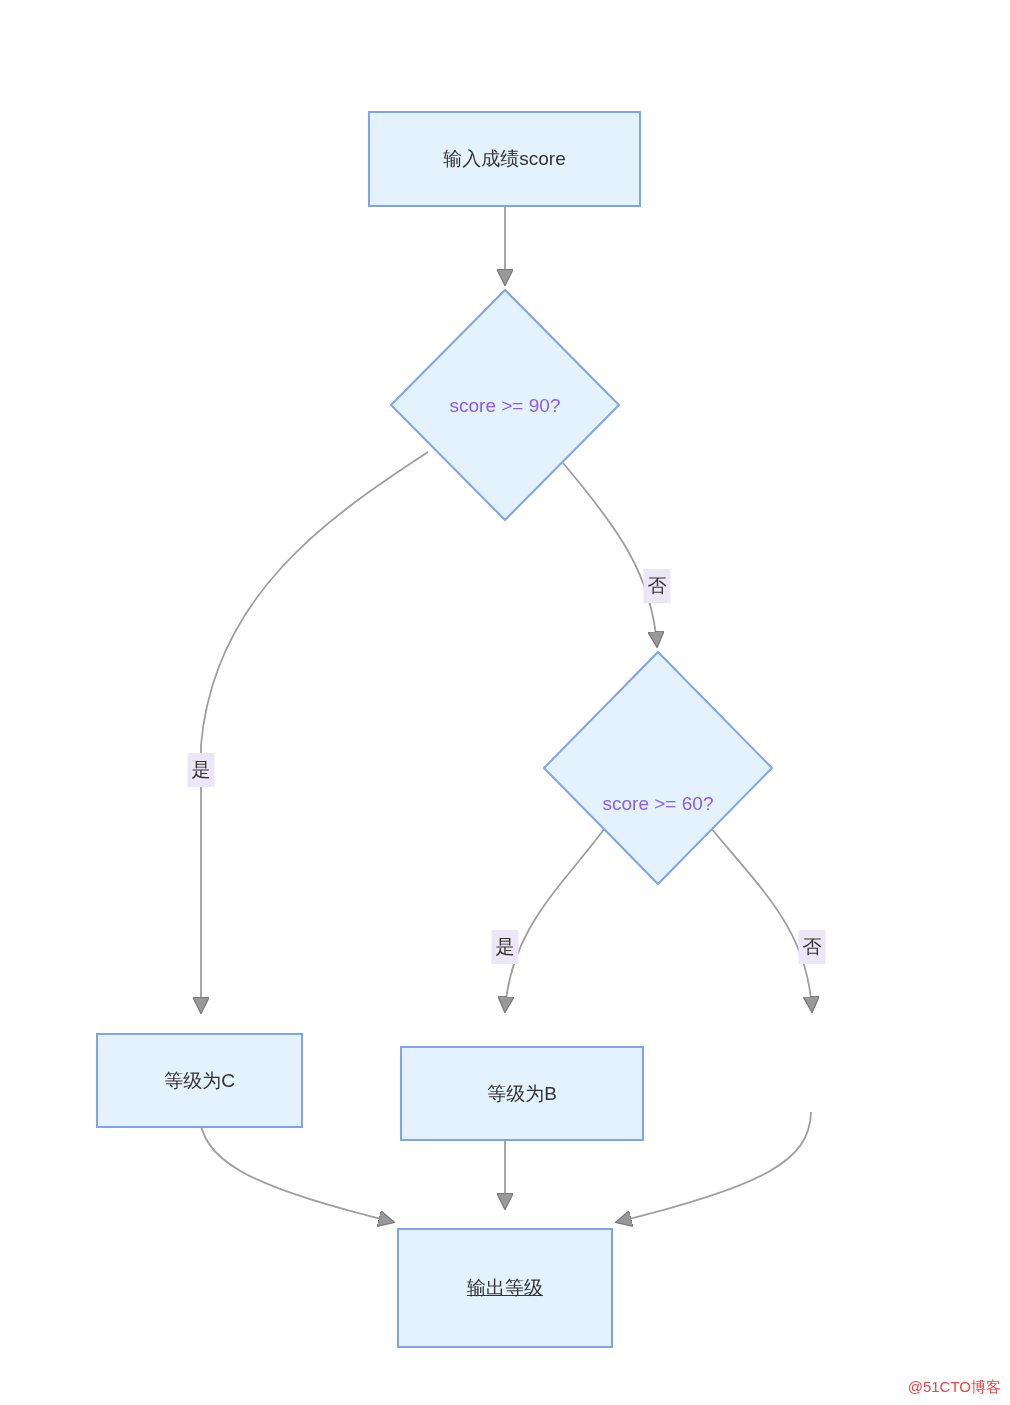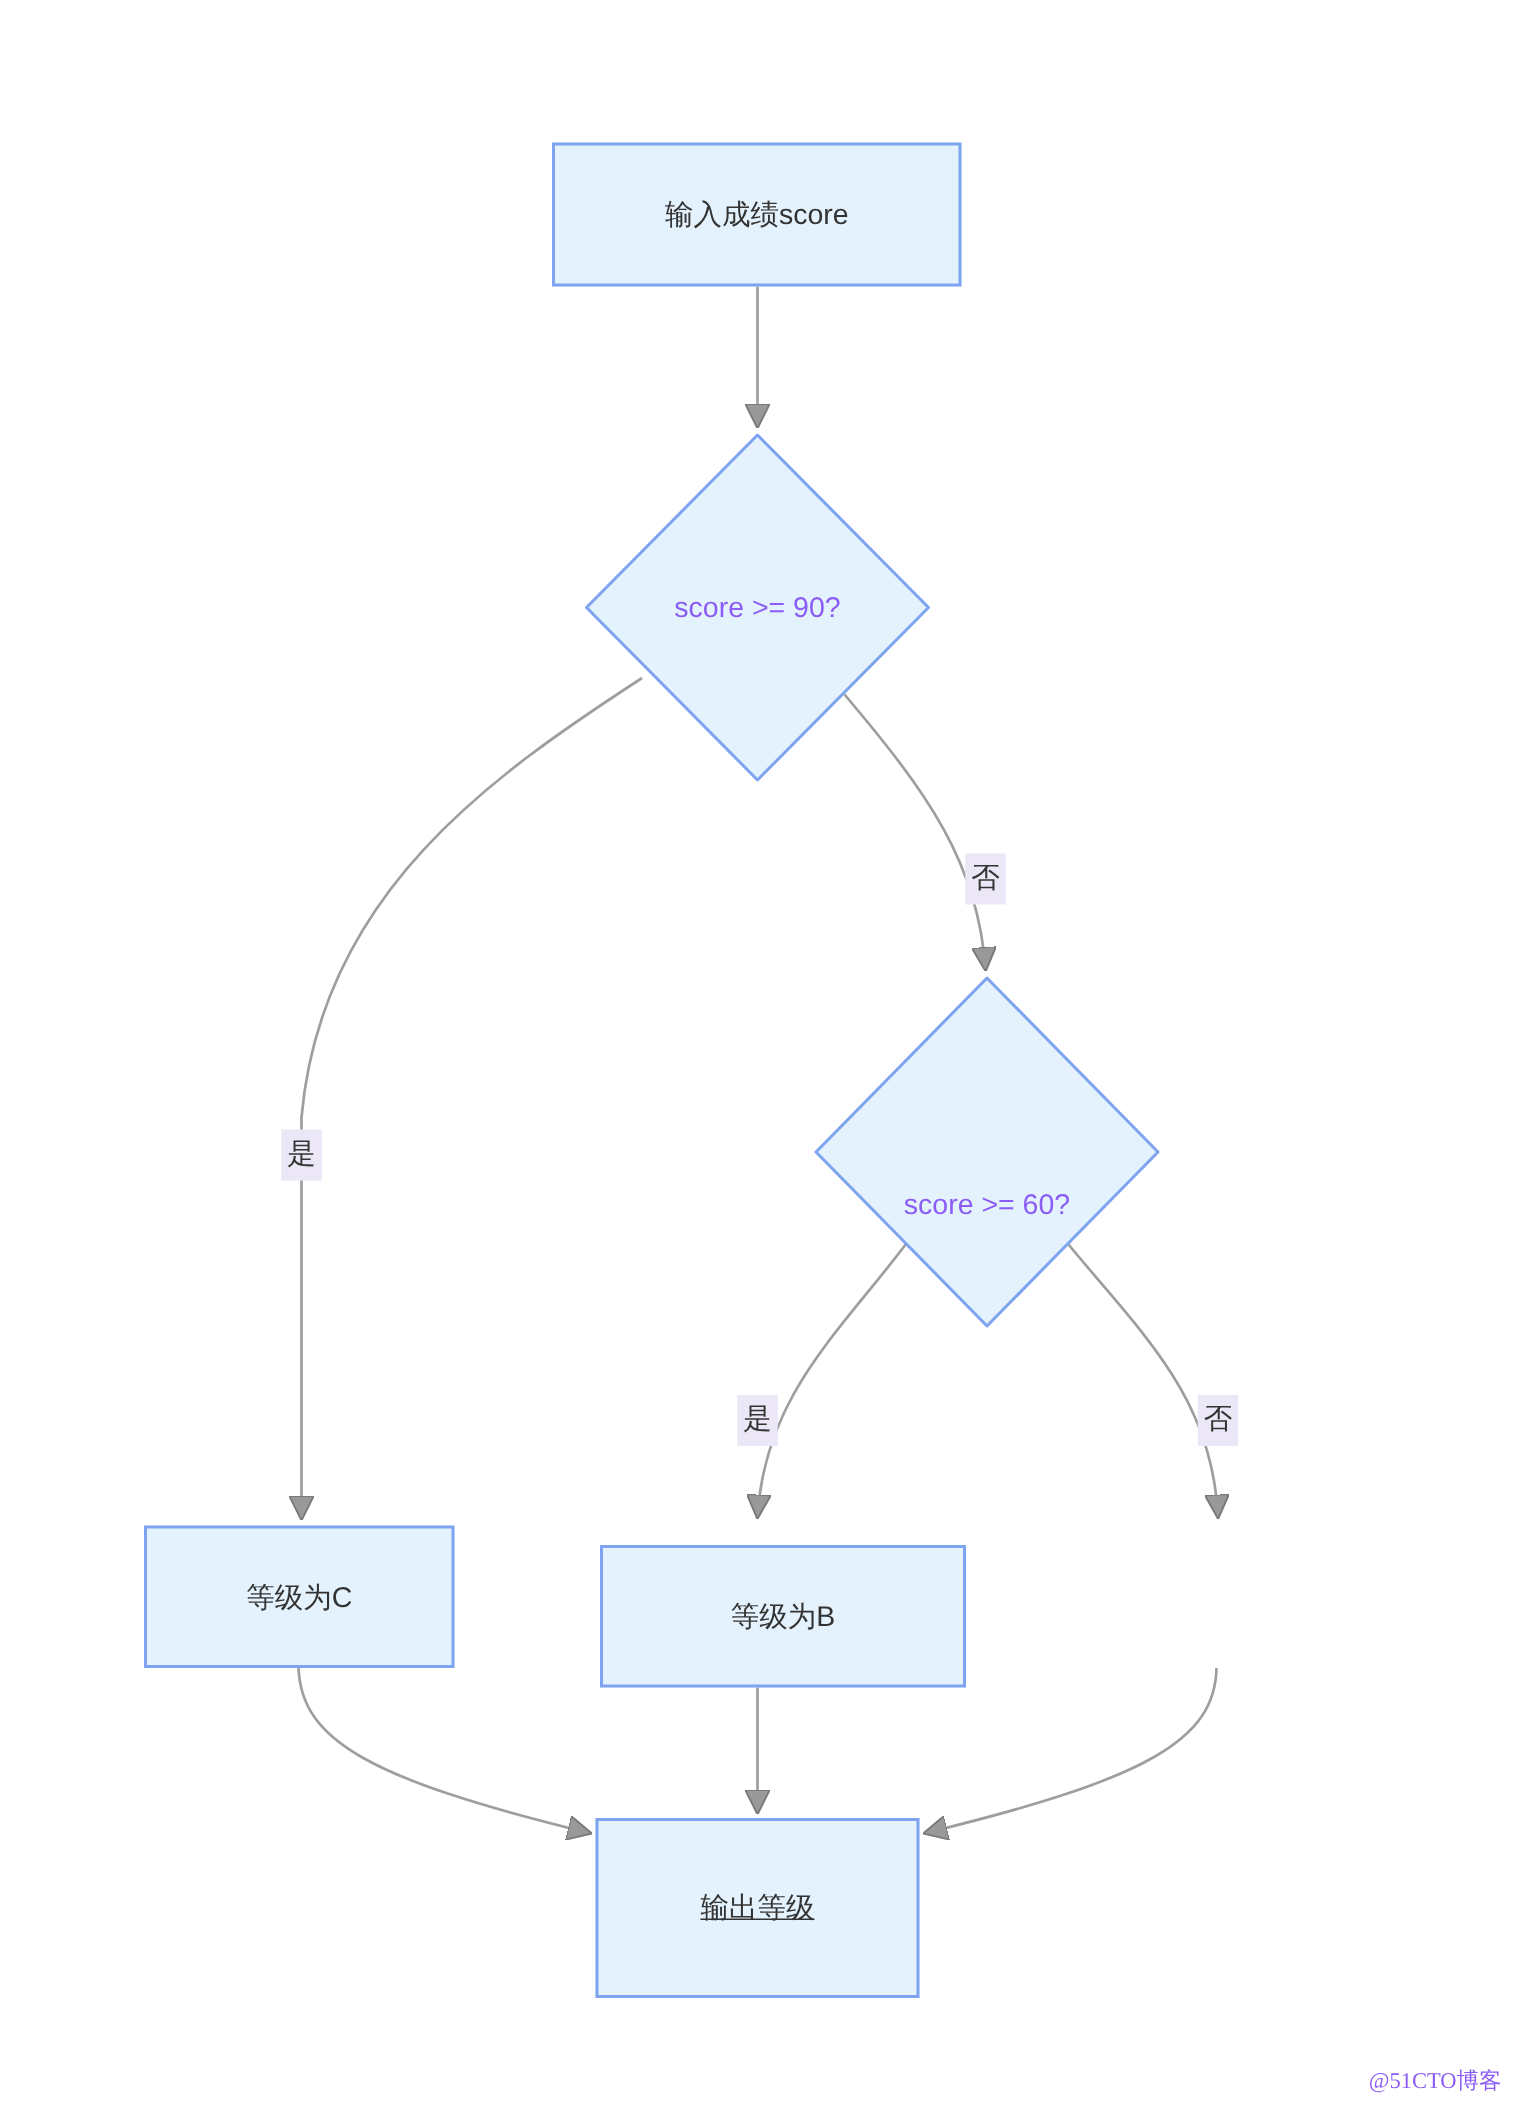--- a/index.html
+++ b/index.html
@@ -20,20 +20,21 @@
     position: absolute;
     display: flex;
     align-items: center;
     justify-content: center;
     box-sizing: border-box;
     background: #e3f2fc;
     border: 2px solid #7ea3f0;
     color: #333333;
     font-size: 19px;
     text-align: center;
+    margin-top: 16px;
   }
   #node-start  { left: 368px; top:   95px; width: 273px; height: 96px; }
   #node-gradeA { left:  96px; top: 1017px; width: 207px; height: 95px; }
   #node-gradeB { left: 400px; top: 1030px; width: 244px; height: 95px; }
   #node-gradeC { left: 707px; top: 1017px; width: 208px; height: 95px; }
   #node-output { left: 397px; top: 1212px; width: 216px; height: 120px; text-decoration: underline; }
   .diamond-text {
     position: absolute;
     transform: translate(-50%, -50%);
     color: #8b5cf6;
@@ -53,23 +54,22 @@
     white-space: nowrap;
   }
   #label-no-1  { left: 657px; top: 586px; }
   #label-yes-1 { left: 201px; top: 770px; }
   #label-yes-2 { left: 505px; top: 947px; }
   #label-no-2  { left: 812px; top: 947px; }
   .watermark {
     position: absolute;
     right: 9px;
     bottom: 8px;
-    color: #8b5cf6;
+    color: #ef4444;
     font-size: 15px;
-    font-family: Liberation Serif, serif;
   }
 </style>
 </head>
 <body>
 
 <div class="canvas">
 
   <svg class="edges" viewBox="0 0 1010 1405" xmlns="http://www.w3.org/2000/svg">
     <defs>
       <marker id="arrow" viewBox="0 0 10 10" refX="9" refY="5" markerWidth="9" markerHeight="9" orient="auto-start-reverse">

